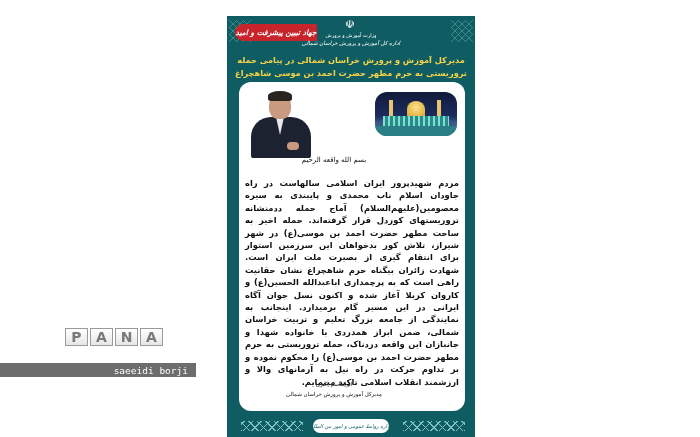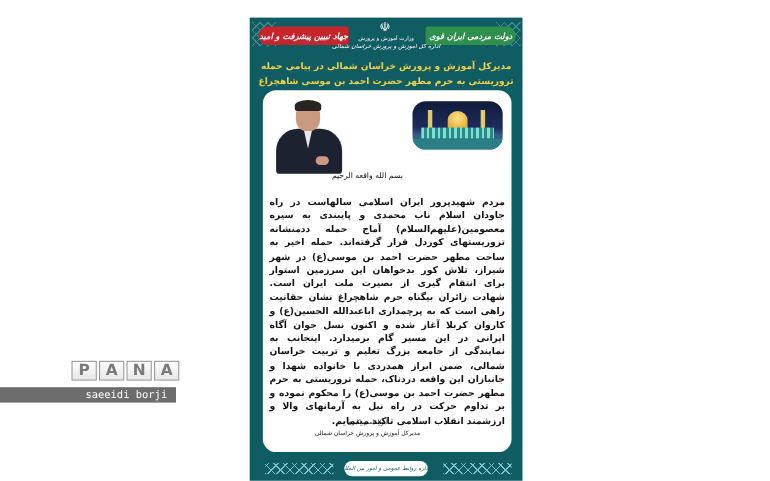--- a/index.html
+++ b/index.html
@@ -139,35 +139,34 @@
     position: absolute; left: 65px; top: 328px; display: flex; gap: 2px;
   }
   .wm-letter {
     width: 23px; height: 18px; border: 1px solid #9a9a9a;
     background: linear-gradient(#ffffff, #e6e6e6);
     color: #7a7a7a; font-size: 14px; font-weight: bold;
     display: flex; align-items: center; justify-content: center;
     font-family: "DejaVu Sans", sans-serif; letter-spacing: 0;
   }
   .wm-bar {
-    position: absolute; left: 0; top: 352px; width: 160px; height: 14px;
+    position: absolute; left: 0; top: 363px; width: 196px; height: 14px;
     background: #6d6d6d; color: #ffffff; font-size: 9.5px;
     display: flex; align-items: center; justify-content: flex-end; padding-right: 8px;
     font-family: "DejaVu Sans Mono", monospace;
   }
 </style>
 </head>
 <body>
 
 <div class="poster">
   <div class="pattern-corner" style="left:2px"></div>
   <div class="pattern-corner" style="right:2px"></div>
 
   <div class="ribbon red">جهاد تبیین پیشرفت و امید</div>
-  <div class="ribbon green">دولت مردمی ایران قوی</div>
 
   <div class="emblem">☫</div>
   <div class="ministry l1">وزارت آموزش و پرورش</div>
   <div class="ministry l2">اداره کل آموزش و پرورش خراسان شمالی</div>
 
   <div class="headline">مدیرکل آموزش و پرورش خراسان شمالی در پیامی حمله تروریستی به حرم مطهر حضرت احمد بن موسی شاهچراغ را محکوم کرد.</div>
 
   <div class="card">
     <div class="photo-man">
       <div class="man-body"></div>

